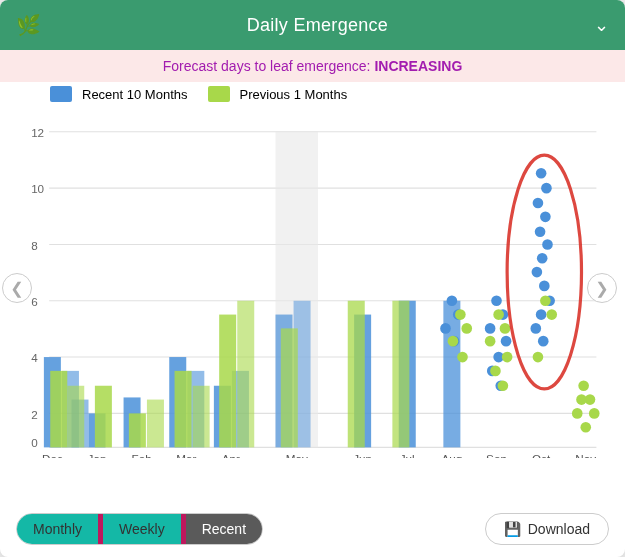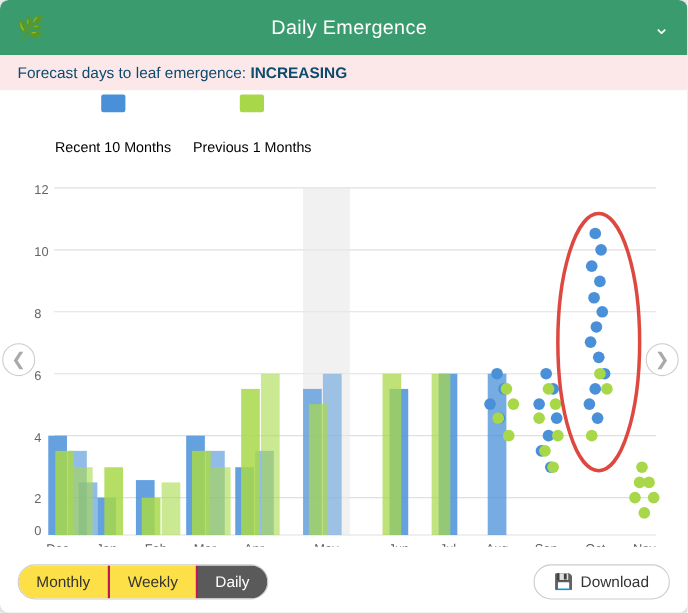--- a/index.html
+++ b/index.html
@@ -36,21 +36,22 @@
       letter-spacing: 0.3px;
     }
     .header-leaf {
       font-size: 20px;
     }
     .header-chevron {
       font-size: 18px;
     }
     .alert-bar {
       background: #fce8e8;
-      color: #0c4a6e;
+      color: #a21caf;
+      text-align: center;
       padding: 8px 16px;
       font-size: 14px;
     }
     .alert-bar strong {
       font-weight: 700;
     }
     .chart-area {
       flex: 1;
       position: relative;
       padding: 8px 16px 4px 10px;
@@ -58,22 +59,21 @@
     .legend {
       display: flex;
       align-items: center;
       gap: 20px;
       padding: 4px 30px 4px 50px;
       font-size: 13px;
     }
     .legend-item {
       display: flex;
       align-items: center;
-      gap: 24px;
-      flex-direction: column;
+      gap: 10px;
     }
     .legend-box {
       width: 22px;
       height: 16px;
       border-radius: 2px;
     }
     .chart-container {
       position: relative;
       width: 100%;
       height: 340px;
@@ -111,25 +111,25 @@
     .btn-group {
       display: flex;
       gap: 0;
       border: 1.5px solid #ccc;
       border-radius: 20px;
       overflow: hidden;
     }
     .btn-tab {
       padding: 7px 16px;
       font-size: 14px;
-      background: #fde047;
+      background: #14b8a6;
       color: #333;
       border: none;
       cursor: pointer;
-      border-right: 2px solid #be185d;
+      border-right: 5px solid #be185d;
     }
     .btn-tab:last-child { border-right: none; }
     .btn-tab.active {
       background: #5a5a5a;
       color: #fff;
     }
     .btn-download {
       display: flex;
       align-items: center;
       gap: 6px;
@@ -305,21 +305,21 @@
 
       
       <div class="nav-btn nav-btn-right">❯</div>
     </div>
   </div>
 
   <div class="footer">
     <div class="btn-group">
       <button class="btn-tab">Monthly</button>
       <button class="btn-tab">Weekly</button>
-      <button class="btn-tab active">Daily</button>
+      <button class="btn-tab active">Recent</button>
     </div>
     <button class="btn-download">
       <span style="font-size:14px;">💾</span>
       <span>Download</span>
     </button>
   </div>
 
 </div>
 
 </body></html>

